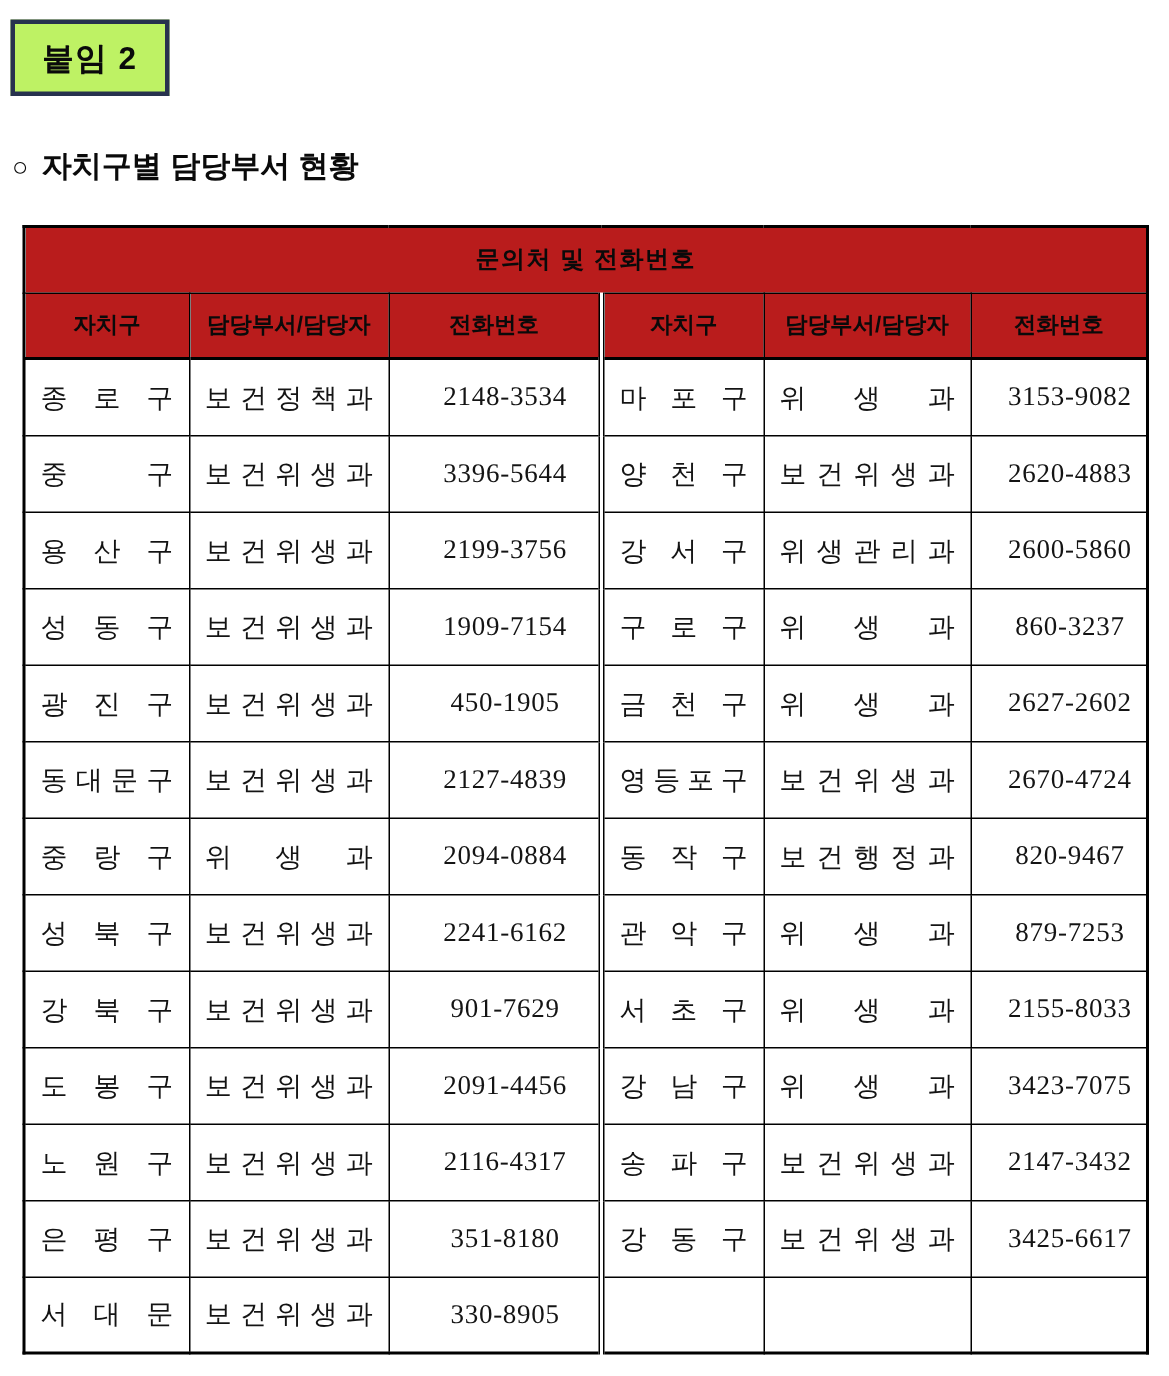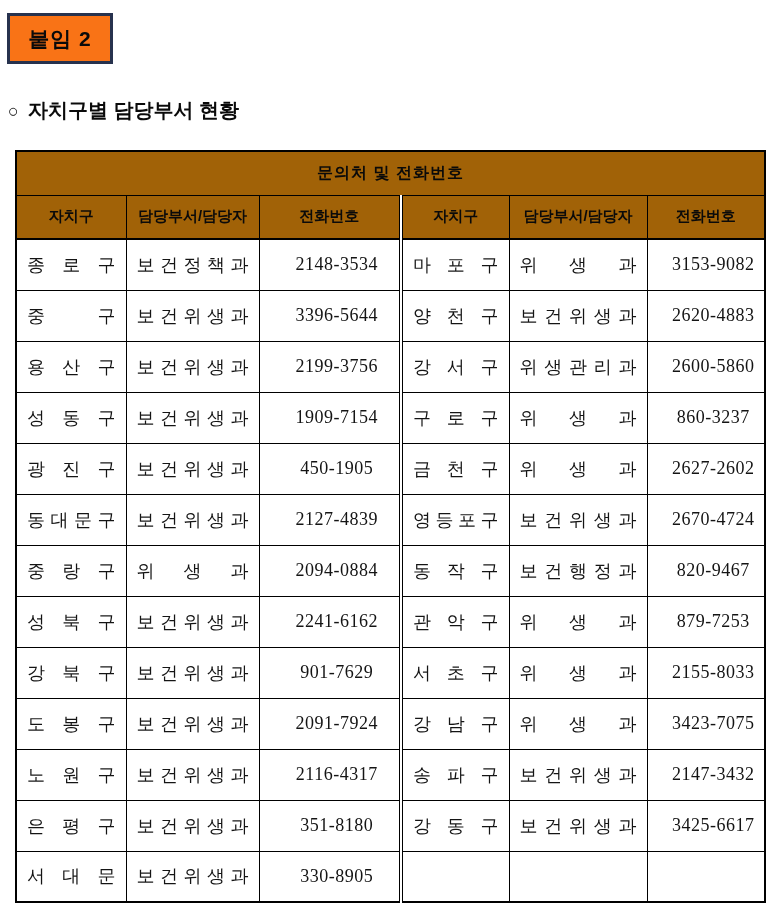--- a/index.html
+++ b/index.html
@@ -13,21 +13,21 @@
 
   
   .title-band {
     margin: 13px 6px 0 7px;
     height: 51px;
     display: flex;
     align-items: stretch;
   }
   .badge {
     width: 106px;
-    background: #f97316;
+    background: #bef264;
     border: 3px solid #27324e;
     display: flex;
     align-items: center;
     justify-content: center;
     font-weight: bold;
     font-size: 21px;
     letter-spacing: 1px;
     color: #0a0a0a;
     box-sizing: border-box;
   }
@@ -67,21 +67,21 @@
     table-layout: fixed;
     border-collapse: collapse;
     border: 2px solid #000;
   }
   table.contact th, table.contact td {
     border: 1px solid #000;
     box-sizing: border-box;
     overflow: hidden;
   }
   thead th {
-    background: #a16207;
+    background: #b91c1c;
     font-weight: bold;
     color: #0a0a0a;
   }
   .merged-header-cell { height: 44px; font-size: 16px; letter-spacing: 1px; }
   #col-header-row th {
     height: 44px;
     font-size: 15px;
     border-bottom: 2px solid #000;
   }
   tbody td {
@@ -458,21 +458,21 @@
         </td>
         <td class="department-cell">
           <span class="spread">
             <span>보</span>
             <span>건</span>
             <span>위</span>
             <span>생</span>
             <span>과</span>
           </span>
         </td>
-        <td class="phone-cell">2091-7924</td>
+        <td class="phone-cell">2091-4456</td>
         <td class="district-cell half-divider">
           <span class="spread">
             <span>강</span>
             <span>남</span>
             <span>구</span>
           </span>
         </td>
         <td class="department-cell">
           <span class="spread">
             <span>위</span>

